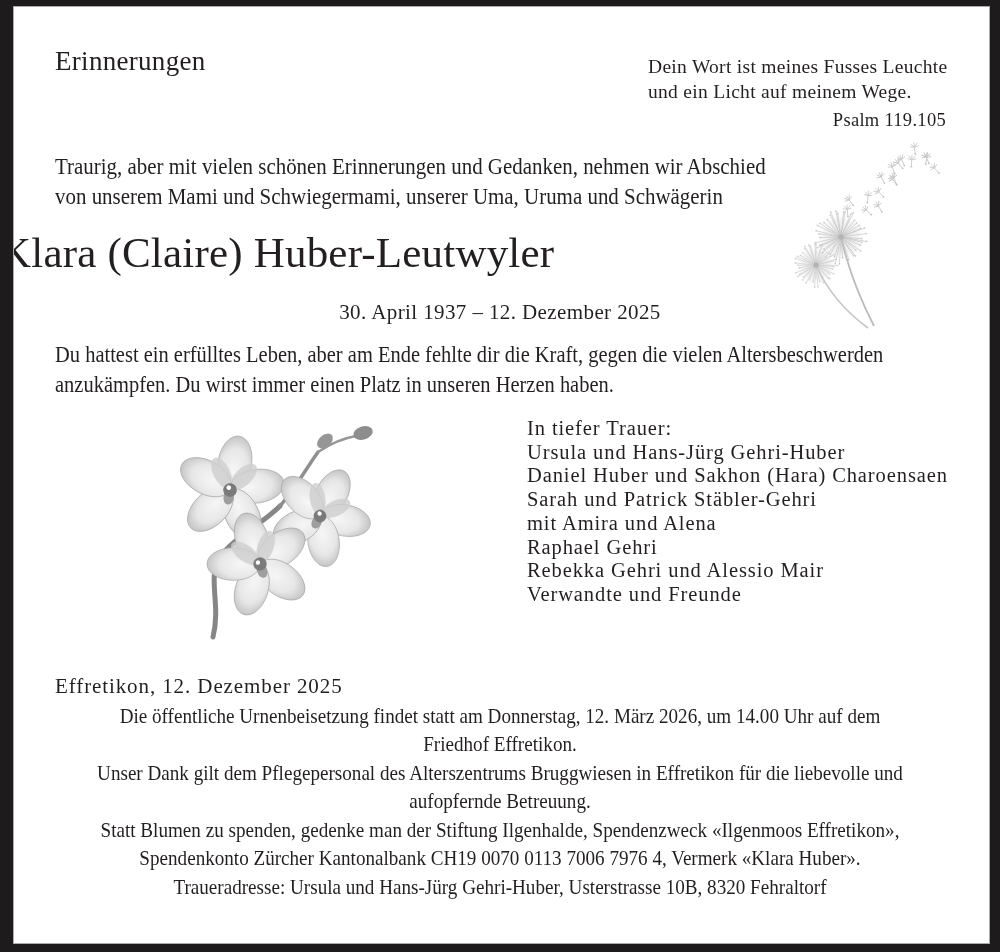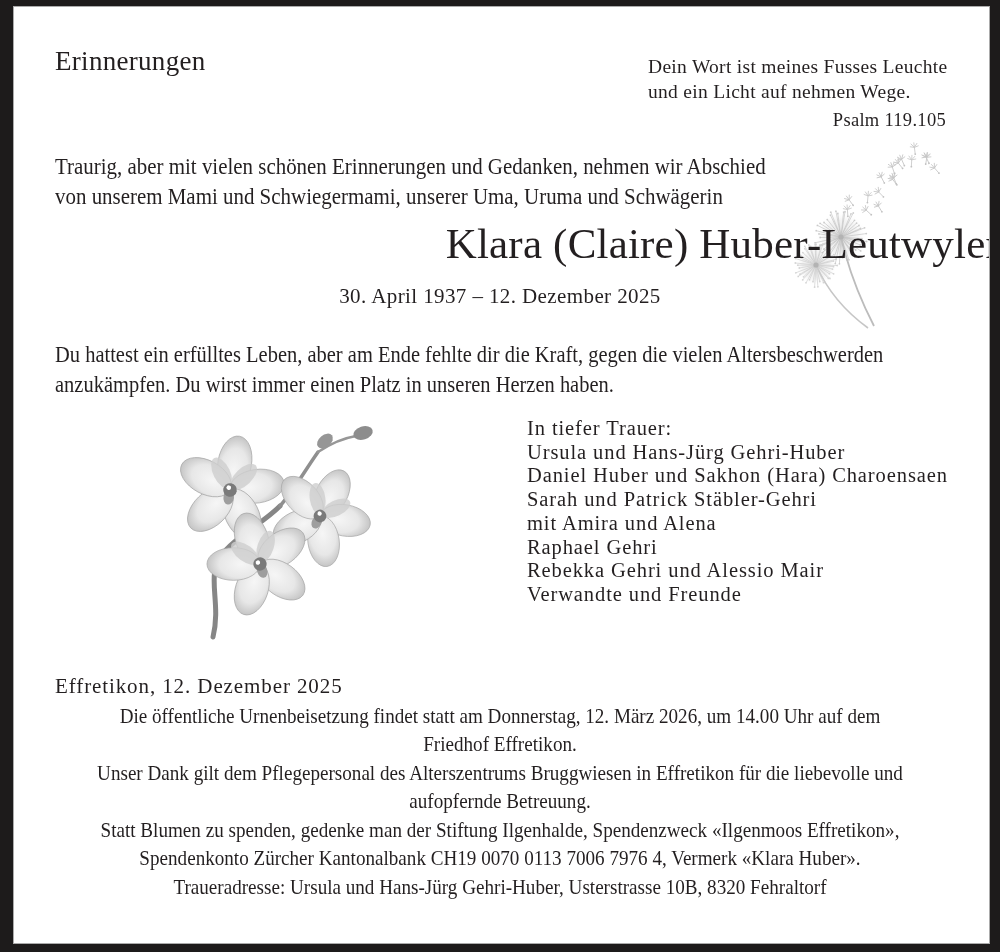--- a/index.html
+++ b/index.html
@@ -19,41 +19,41 @@
     box-shadow:inset 0 0 0 1px #ababab;
     pointer-events:none;
     box-sizing:border-box;
   }
   .abs{position:absolute;white-space:nowrap;}
   .label{left:55px;top:46px;font-size:27px;letter-spacing:0.3px;}
   .verse{left:648px;top:55px;width:298px;font-size:19.5px;line-height:24.5px;letter-spacing:0.3px;}
   .verse-src{text-align:right;font-size:18.5px;margin-top:4px;}
   .condensed{transform:scaleX(0.91);transform-origin:left top;}
   .intro{left:55px;top:152px;font-size:23px;line-height:30px;}
-  .name{left:0;top:219px;width:100%;text-align:right;font-size:43px;font-weight:normal;margin:0;letter-spacing:0.2px;}
-  .dates{left:0;top:284px;width:100%;text-align:center;font-size:21px;letter-spacing:0.4px;}
+  .name{left:0;top:228px;width:100%;text-align:left;font-size:43px;font-weight:normal;margin:0;letter-spacing:0.2px;}
+  .dates{left:0;top:300px;width:100%;text-align:center;font-size:21px;letter-spacing:0.4px;}
   .tribute{left:55px;top:340px;font-size:22.5px;line-height:29.5px;}
   .mourners{left:527px;top:417px;font-size:20.5px;line-height:23.7px;letter-spacing:0.9px;}
   .placedate{left:55px;top:655px;font-size:21px;letter-spacing:0.9px;margin-top:19px;}
   .notice{left:0;width:100%;text-align:center;font-size:21px;line-height:28px;transform:scaleX(0.91);transform-origin:center top;}
   .n1{top:702px;} .n2{top:759px;} .n3{top:816px;} .n4{top:873px;}
   .illu{position:absolute;}
   #orchid{left:158px;top:404px;}
   #dandelion{left:788px;top:130px;}
 </style>
 </head>
 <body>
 
 <div class="sheet">
 
   <div class="abs label">Erinnerungen</div>
 
   <div class="abs verse">
     <div>Dein Wort ist meines Fusses Leuchte</div>
-    <div>und ein Licht auf nehmen Wege.</div>
+    <div>und ein Licht auf meinem Wege.</div>
     <div class="verse-src">Psalm 119.105</div>
   </div>
 
   <svg id="dandelion" class="illu" width="185" height="205" viewBox="0 0 185 205" aria-hidden="true">
     <defs>
       <radialGradient id="fluffg">
         <stop offset="0%" stop-color="#bdbdbd" stop-opacity="0.45"></stop>
         <stop offset="65%" stop-color="#cfcfcf" stop-opacity="0.25"></stop>
         <stop offset="100%" stop-color="#ffffff" stop-opacity="0"></stop>
       </radialGradient>

